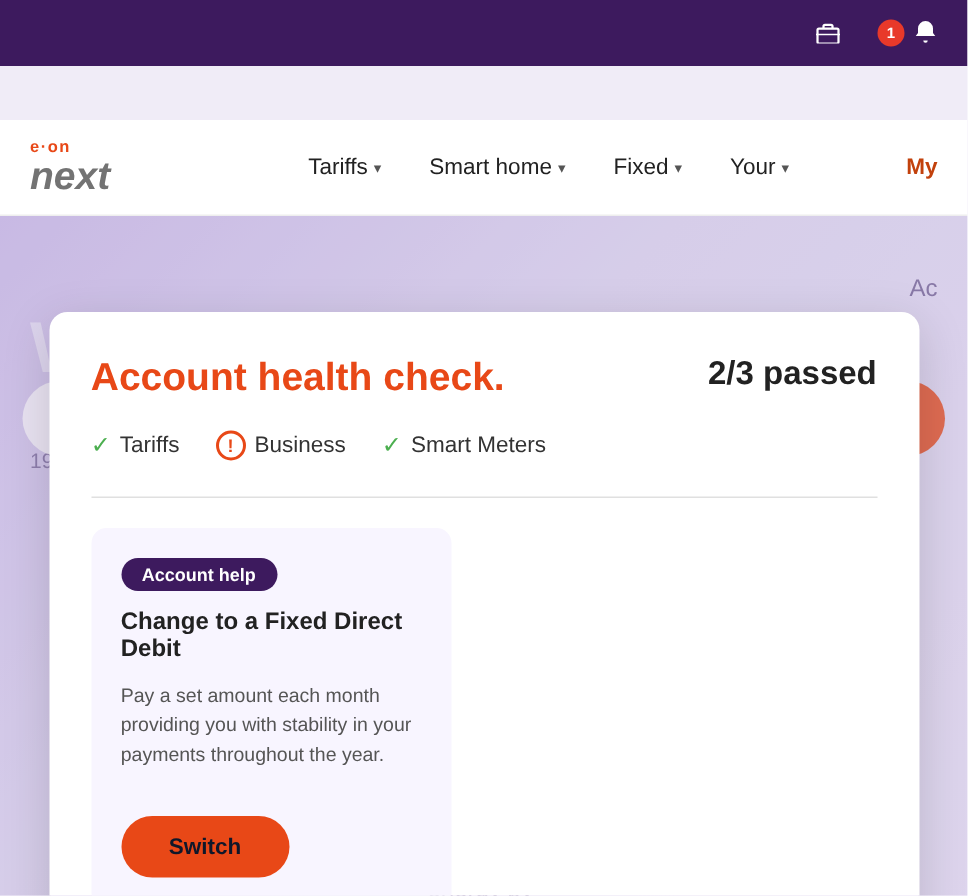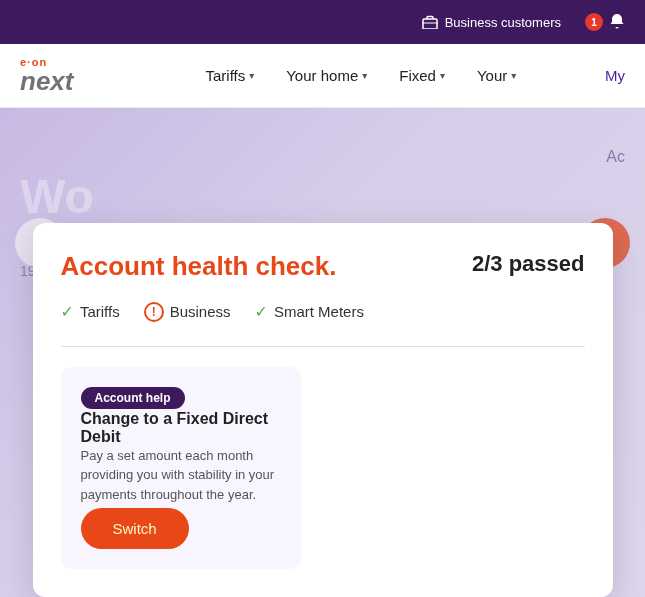--- a/index.html
+++ b/index.html
@@ -52,20 +52,21 @@
 
     
     .nav-bar {
       background: white;
       height: 64px;
       display: flex;
       align-items: center;
       padding: 0 20px;
       gap: 0;
       border-bottom: 1px solid #eee;
+      margin-top: 36px;
     }
     .logo {
       margin-right: 120px;
     }
     .logo-text {
       color: #e84817;
       font-size: 11px;
       font-weight: bold;
       letter-spacing: 1px;
       line-height: 1;
@@ -93,22 +94,22 @@
       cursor: pointer;
       font-weight: 500;
     }
     .nav-item .chevron {
       font-size: 10px;
       color: #555;
     }
     .nav-my {
       margin-left: auto;
       font-size: 15px;
-      color: #4c1d95;
-      font-weight: 400;
+      color: #c2410c;
+      font-weight: 700;
       cursor: pointer;
     }
 
     
     .page-bg {
       position: relative;
       width: 100%;
       height: 489px;
       background: linear-gradient(135deg, #c9b8e8 0%, #ddd5f0 40%, #e8e0f5 100%);
       overflow: hidden;
@@ -280,62 +281,61 @@
     }
 
     .card-tag {
       background: #3d1a5e;
       color: white;
       border-radius: 16px;
       padding: 4px 14px;
       font-size: 12px;
       font-weight: bold;
       display: inline-block;
-      margin-bottom: 1px;
+      margin-bottom: 12px;
     }
 
     .card-title {
       font-size: 16px;
       font-weight: bold;
       color: #222;
-      margin-bottom: 0;
+      margin-bottom: 12px;
     }
 
     .card-desc {
       font-size: 13px;
       color: #555;
       line-height: 1.5;
-      margin-bottom: 4px;
+      margin-bottom: 32px;
     }
 
     .switch-btn {
       background: #e84817;
-      color: #fef9c3;
+      color: #0f172a;
       border: none;
       border-radius: 24px;
       padding: 12px 32px;
       font-size: 15px;
-      font-weight: normal;
+      font-weight: bold;
       cursor: pointer;
       display: block;
     }
   </style>
 </head>
 <body>
 
 <div class="top-bar">
   <div class="top-bar-item">
     <div class="top-bar-icon">
       <svg width="16" height="14" viewBox="0 0 16 14" fill="white">
         <rect x="1" y="4" width="14" height="10" rx="1" fill="none" stroke="white" stroke-width="1.5"></rect>
         <path d="M5 4V2.5C5 2 5.5 1.5 6 1.5h4c.5 0 1 .5 1 1V4" fill="none" stroke="white" stroke-width="1.5"></path>
         <line x1="0" y1="8" x2="16" y2="8" stroke="white" stroke-width="1"></line>
       </svg>
     </div>
-    <span>Business customers</span>
   </div>
   <div class="top-bar-item">
     <div class="notification-badge">1</div>
     <div>
       <svg width="16" height="16" viewBox="0 0 16 16" fill="white">
         <path d="M8 1a5 5 0 0 0-5 5v3l-1.5 2h13L13 9V6a5 5 0 0 0-5-5z"></path>
         <path d="M6.5 14a1.5 1.5 0 0 0 3 0" fill="white"></path>
       </svg>
     </div>
   </div>
@@ -345,21 +345,21 @@
   <div class="logo">
     <div class="logo-text">e·on</div>
     <div class="logo-next">next</div>
   </div>
   <div class="nav-items">
     <div class="nav-item">
       <span>Tariffs</span>
       <span class="chevron">▾</span>
     </div>
     <div class="nav-item">
-      <span>Your home</span>
+      <span>Smart home</span>
       <span class="chevron">▾</span>
     </div>
     <div class="nav-item">
       <span>Fixed</span>
       <span class="chevron">▾</span>
     </div>
     <div class="nav-item">
       <span>Your</span>
       <span class="chevron">▾</span>
     </div>

